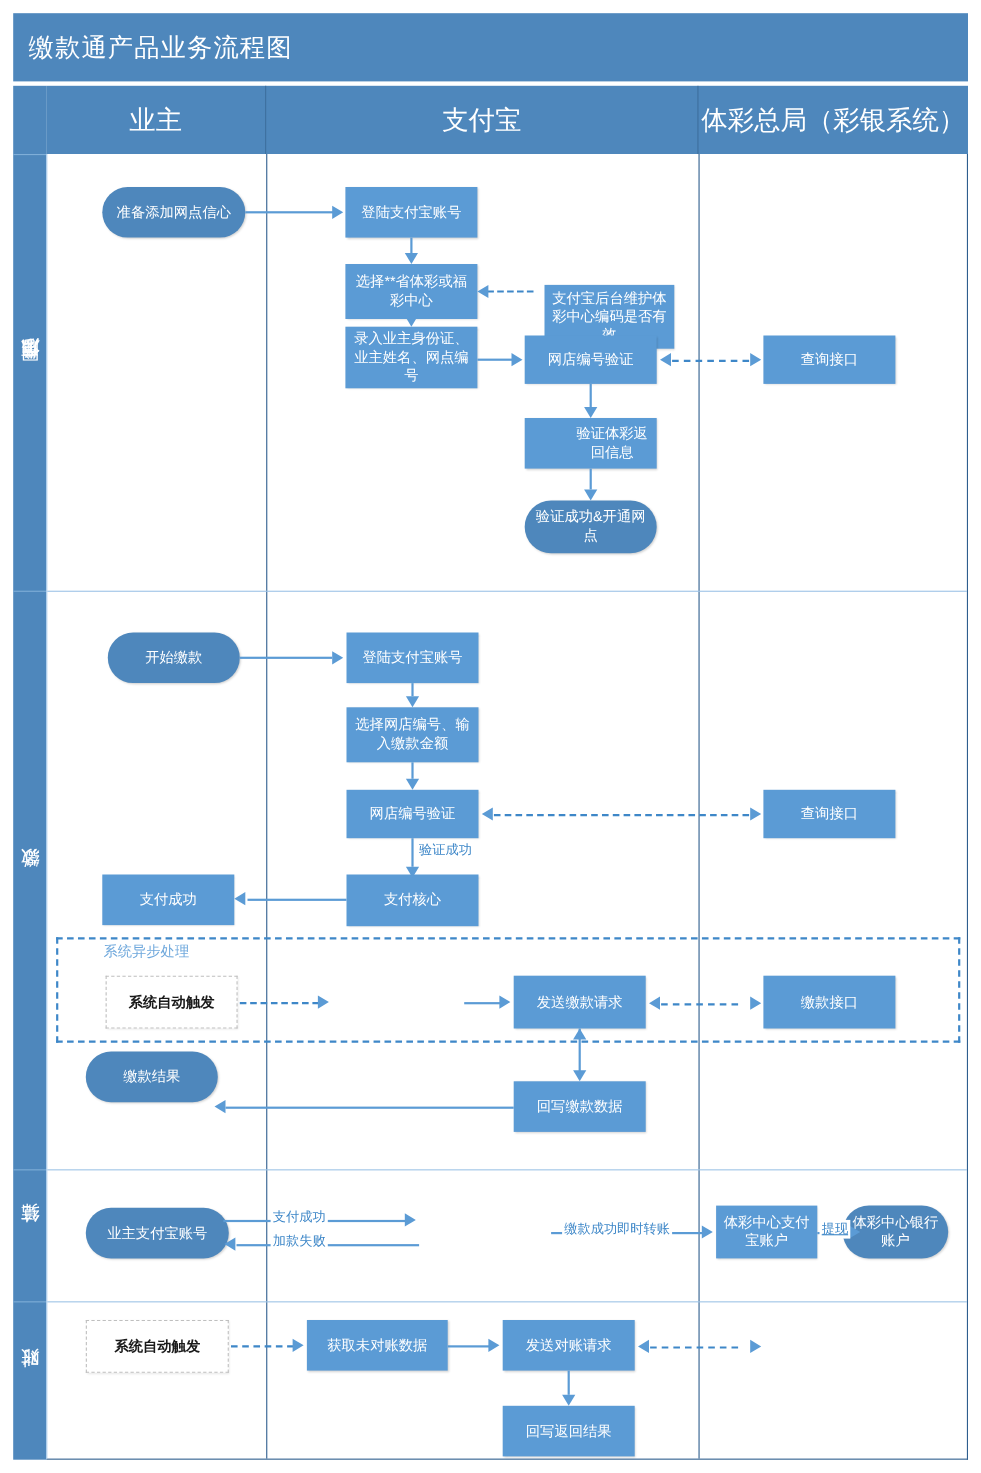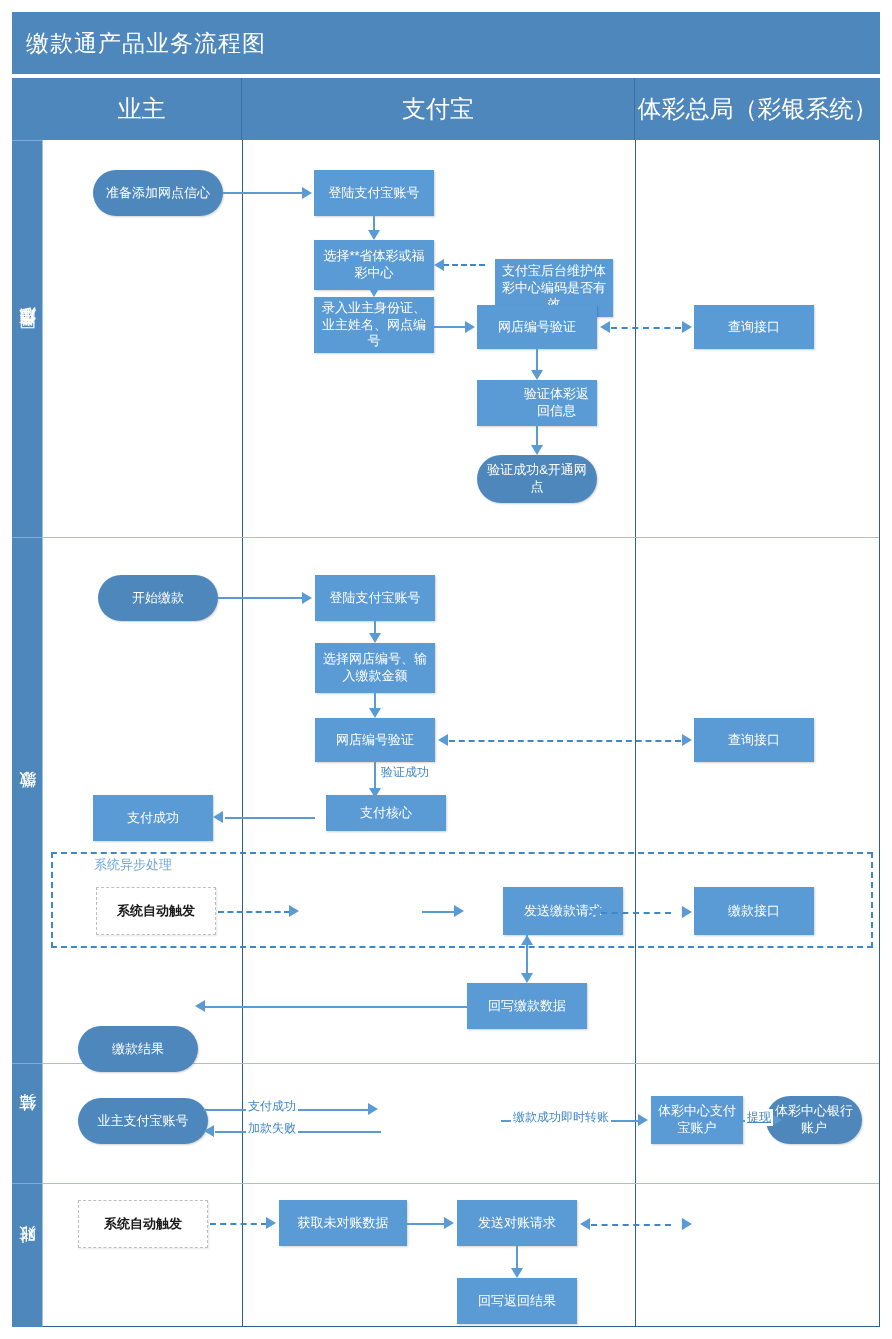--- a/index.html
+++ b/index.html
@@ -180,34 +180,34 @@
     <div class="node terminator" style="left:55px;top:435px;width:120px;height:46px;">开始缴款</div>
 
     <div class="node process" style="left:272px;top:435px;width:120px;height:46px;">登陆支付宝账号</div>
 
     <div class="node process" style="left:272px;top:503px;width:120px;height:50px;">选择网店编号、输入缴款金额</div>
 
     <div class="node process" style="left:272px;top:578px;width:120px;height:44px;">网店编号验证</div>
 
     <div class="node process" style="left:651px;top:578px;width:120px;height:44px;">查询接口</div>
 
-    <div class="node process" style="left:272px;top:655px;width:120px;height:36px;margin-left:11px;">支付核心</div>
+    <div class="node process" style="left:272px;top:655px;width:120px;height:47px;">支付核心</div>
 
     <div class="node process" style="left:50px;top:655px;width:120px;height:46px;">支付成功</div>
 
     <div class="node trigger" style="left:53px;top:747px;width:120px;height:48px;">系统自动触发</div>
 
 
-    <div class="node process" style="left:424px;top:747px;width:120px;height:48px;margin-left:36px;">发送缴款请求</div>
+    <div class="node process" style="left:424px;top:747px;width:120px;height:48px;">发送缴款请求</div>
 
     <div class="node process" style="left:651px;top:747px;width:120px;height:48px;">缴款接口</div>
 
     <div class="node process" style="left:424px;top:843px;width:120px;height:46px;">回写缴款数据</div>
 
-    <div class="node terminator" style="left:35px;top:886px;width:120px;height:46px;">缴款结果</div>
+    <div class="node terminator" style="left:35px;top:816px;width:120px;height:46px;">缴款结果</div>
 
     <div class="ln lnh" style="left:175px;top:457px;width:84px;"></div>
     <div class="arrow ar" style="left:259px;top:452px;"></div>
 
     <div class="ln lnv" style="left:331px;top:481px;height:12px;"></div>
     <div class="arrow ad" style="left:326px;top:493px;"></div>
 
     <div class="ln lnv" style="left:331px;top:553px;height:15px;"></div>
     <div class="arrow ad" style="left:326px;top:568px;"></div>
 

